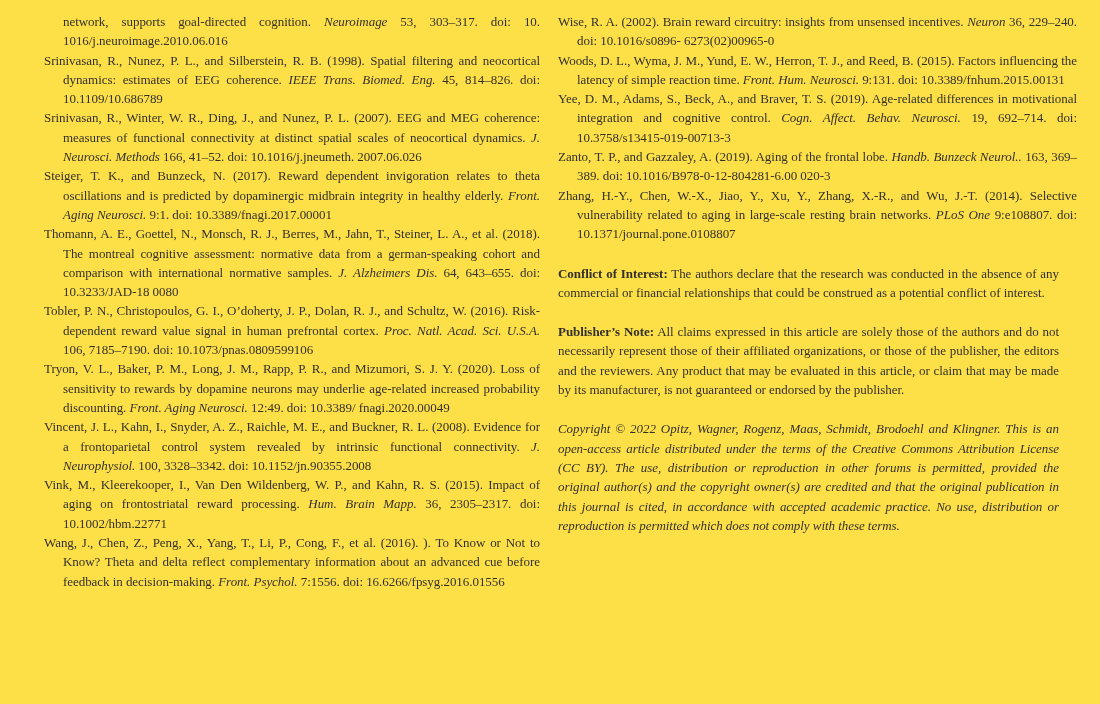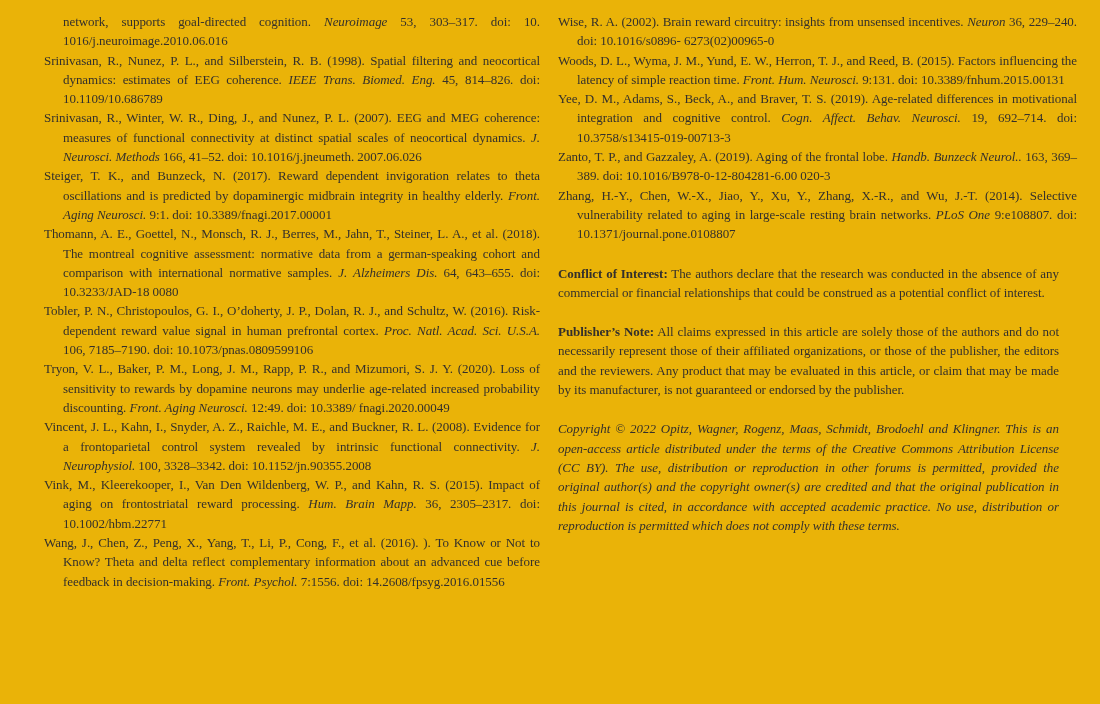--- a/index.html
+++ b/index.html
@@ -6,21 +6,21 @@
   html, body { margin: 0; padding: 0; }
   body {
     width: 1100px; height: 704px;
     background: #ffffff;
     font-family: "Liberation Serif", "DejaVu Serif", serif;
     color: #34302c;
   }
   .page {
     position: relative;
     width: 1100px; height: 704px;
-    background: #eab308;
+    background: #fde047;
     overflow: hidden;
   }
   .col {
     position: absolute;
     top: 12px;
     text-align: justify;
     font-size: 13px;
     line-height: 19.3px;
     letter-spacing: -0.05px;
   }
@@ -45,21 +45,21 @@
   <div class="col col-left">
       <p class="ref cont"><span>network, supports goal-directed cognition. </span><span class="it">Neuroimage</span><span> 53, 303–317. doi: 10. 1016/j.neuroimage.2010.06.016</span></p>
       <p class="ref"><span>Srinivasan, R., Nunez, P. L., and Silberstein, R. B. (1998). Spatial filtering and neocortical dynamics: estimates of EEG coherence. </span><span class="it">IEEE Trans. Biomed. Eng.</span><span> 45, 814–826. doi: 10.1109/10.686789</span></p>
       <p class="ref"><span>Srinivasan, R., Winter, W. R., Ding, J., and Nunez, P. L. (2007). EEG and MEG coherence: measures of functional connectivity at distinct spatial scales of neocortical dynamics. </span><span class="it">J. Neurosci. Methods</span><span> 166, 41–52. doi: 10.1016/j.jneumeth. 2007.06.026</span></p>
       <p class="ref"><span>Steiger, T. K., and Bunzeck, N. (2017). Reward dependent invigoration relates to theta oscillations and is predicted by dopaminergic midbrain integrity in healthy elderly. </span><span class="it">Front. Aging Neurosci.</span><span> 9:1. doi: 10.3389/fnagi.2017.00001</span></p>
       <p class="ref"><span>Thomann, A. E., Goettel, N., Monsch, R. J., Berres, M., Jahn, T., Steiner, L. A., et al. (2018). The montreal cognitive assessment: normative data from a german-speaking cohort and comparison with international normative samples. </span><span class="it">J. Alzheimers Dis.</span><span> 64, 643–655. doi: 10.3233/JAD-18 0080</span></p>
       <p class="ref"><span>Tobler, P. N., Christopoulos, G. I., O’doherty, J. P., Dolan, R. J., and Schultz, W. (2016). Risk-dependent reward value signal in human prefrontal cortex. </span><span class="it">Proc. Natl. Acad. Sci. U.S.A.</span><span> 106, 7185–7190. doi: 10.1073/pnas.0809599106</span></p>
       <p class="ref"><span>Tryon, V. L., Baker, P. M., Long, J. M., Rapp, P. R., and Mizumori, S. J. Y. (2020). Loss of sensitivity to rewards by dopamine neurons may underlie age-related increased probability discounting. </span><span class="it">Front. Aging Neurosci.</span><span> 12:49. doi: 10.3389/ fnagi.2020.00049</span></p>
       <p class="ref"><span>Vincent, J. L., Kahn, I., Snyder, A. Z., Raichle, M. E., and Buckner, R. L. (2008). Evidence for a frontoparietal control system revealed by intrinsic functional connectivity. </span><span class="it">J. Neurophysiol.</span><span> 100, 3328–3342. doi: 10.1152/jn.90355.2008</span></p>
       <p class="ref"><span>Vink, M., Kleerekooper, I., Van Den Wildenberg, W. P., and Kahn, R. S. (2015). Impact of aging on frontostriatal reward processing. </span><span class="it">Hum. Brain Mapp.</span><span> 36, 2305–2317. doi: 10.1002/hbm.22771</span></p>
-      <p class="ref"><span>Wang, J., Chen, Z., Peng, X., Yang, T., Li, P., Cong, F., et al. (2016). ). To Know or Not to Know? Theta and delta reflect complementary information about an advanced cue before feedback in decision-making. </span><span class="it">Front. Psychol.</span><span> 7:1556. doi: 14.2608/fpsyg.2016.01556</span></p>
+      <p class="ref"><span>Wang, J., Chen, Z., Peng, X., Yang, T., Li, P., Cong, F., et al. (2016). ). To Know or Not to Know? Theta and delta reflect complementary information about an advanced cue before feedback in decision-making. </span><span class="it">Front. Psychol.</span><span> 7:1556. doi: 16.6266/fpsyg.2016.01556</span></p>
     </div>
 
   <div class="col col-right">
 
     <div>
         <p class="ref"><span>Wise, R. A. (2002). Brain reward circuitry: insights from unsensed incentives. </span><span class="it">Neuron</span><span> 36, 229–240. doi: 10.1016/s0896- 6273(02)00965-0</span></p>
         <p class="ref"><span>Woods, D. L., Wyma, J. M., Yund, E. W., Herron, T. J., and Reed, B. (2015). Factors influencing the latency of simple reaction time. </span><span class="it">Front. Hum. Neurosci.</span><span> 9:131. doi: 10.3389/fnhum.2015.00131</span></p>
         <p class="ref"><span>Yee, D. M., Adams, S., Beck, A., and Braver, T. S. (2019). Age-related differences in motivational integration and cognitive control. </span><span class="it">Cogn. Affect. Behav. Neurosci.</span><span> 19, 692–714. doi: 10.3758/s13415-019-00713-3</span></p>
         <p class="ref"><span>Zanto, T. P., and Gazzaley, A. (2019). Aging of the frontal lobe. </span><span class="it">Handb. Bunzeck Neurol..</span><span> 163, 369–389. doi: 10.1016/B978-0-12-804281-6.00 020-3</span></p>
         <p class="ref"><span>Zhang, H.-Y., Chen, W.-X., Jiao, Y., Xu, Y., Zhang, X.-R., and Wu, J.-T. (2014). Selective vulnerability related to aging in large-scale resting brain networks. </span><span class="it">PLoS One</span><span> 9:e108807. doi: 10.1371/journal.pone.0108807</span></p>

